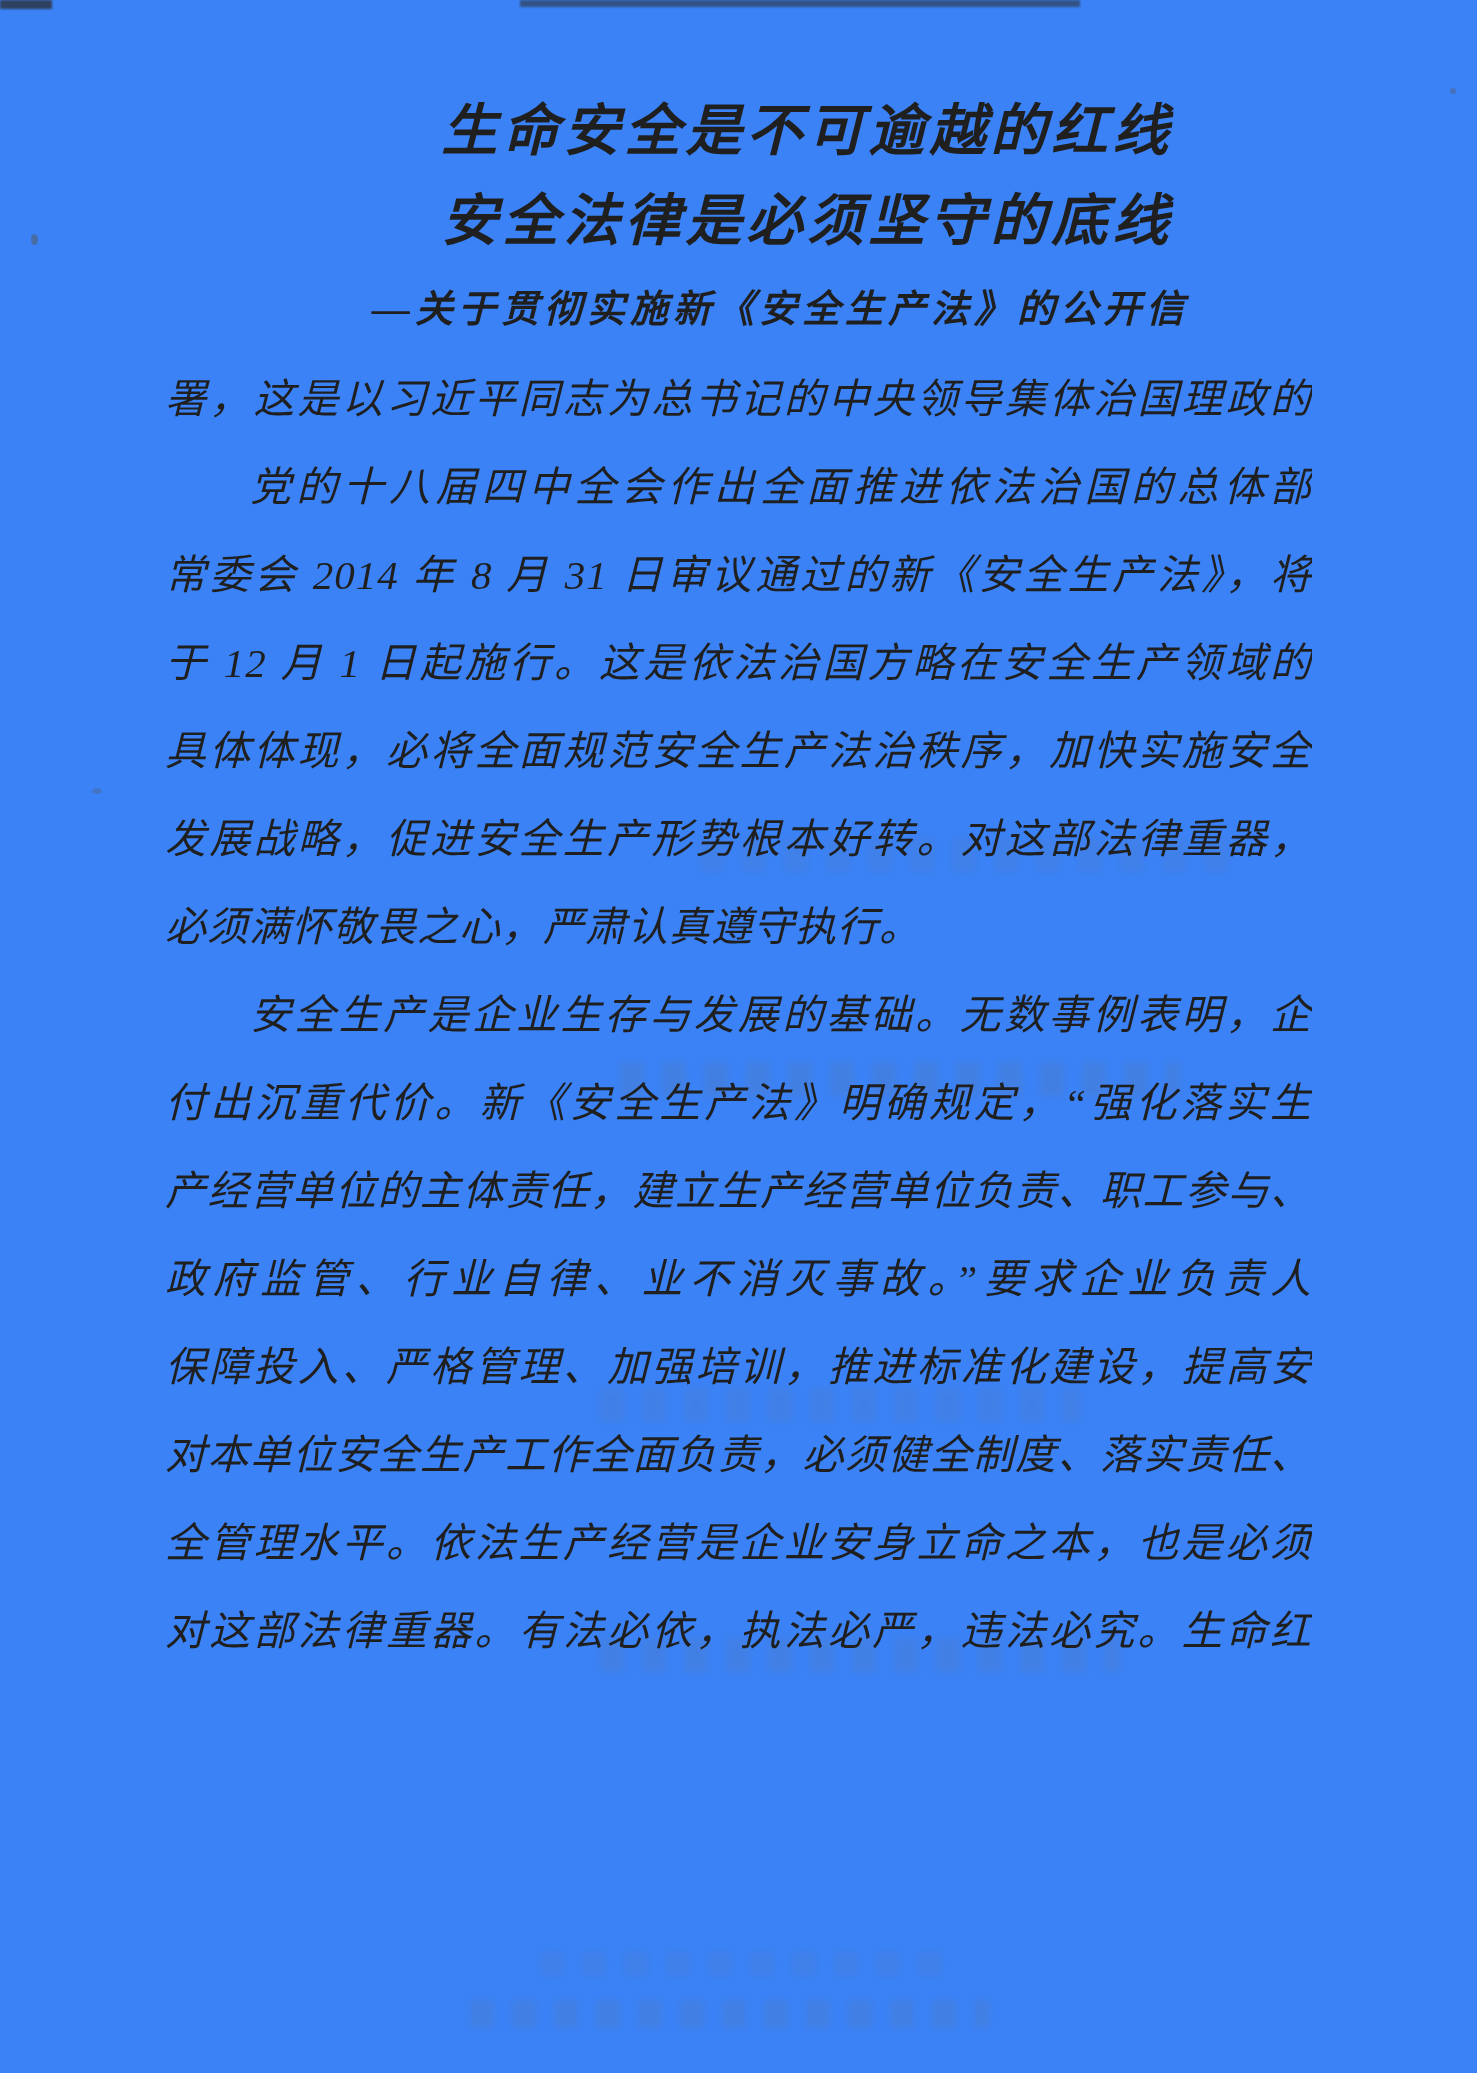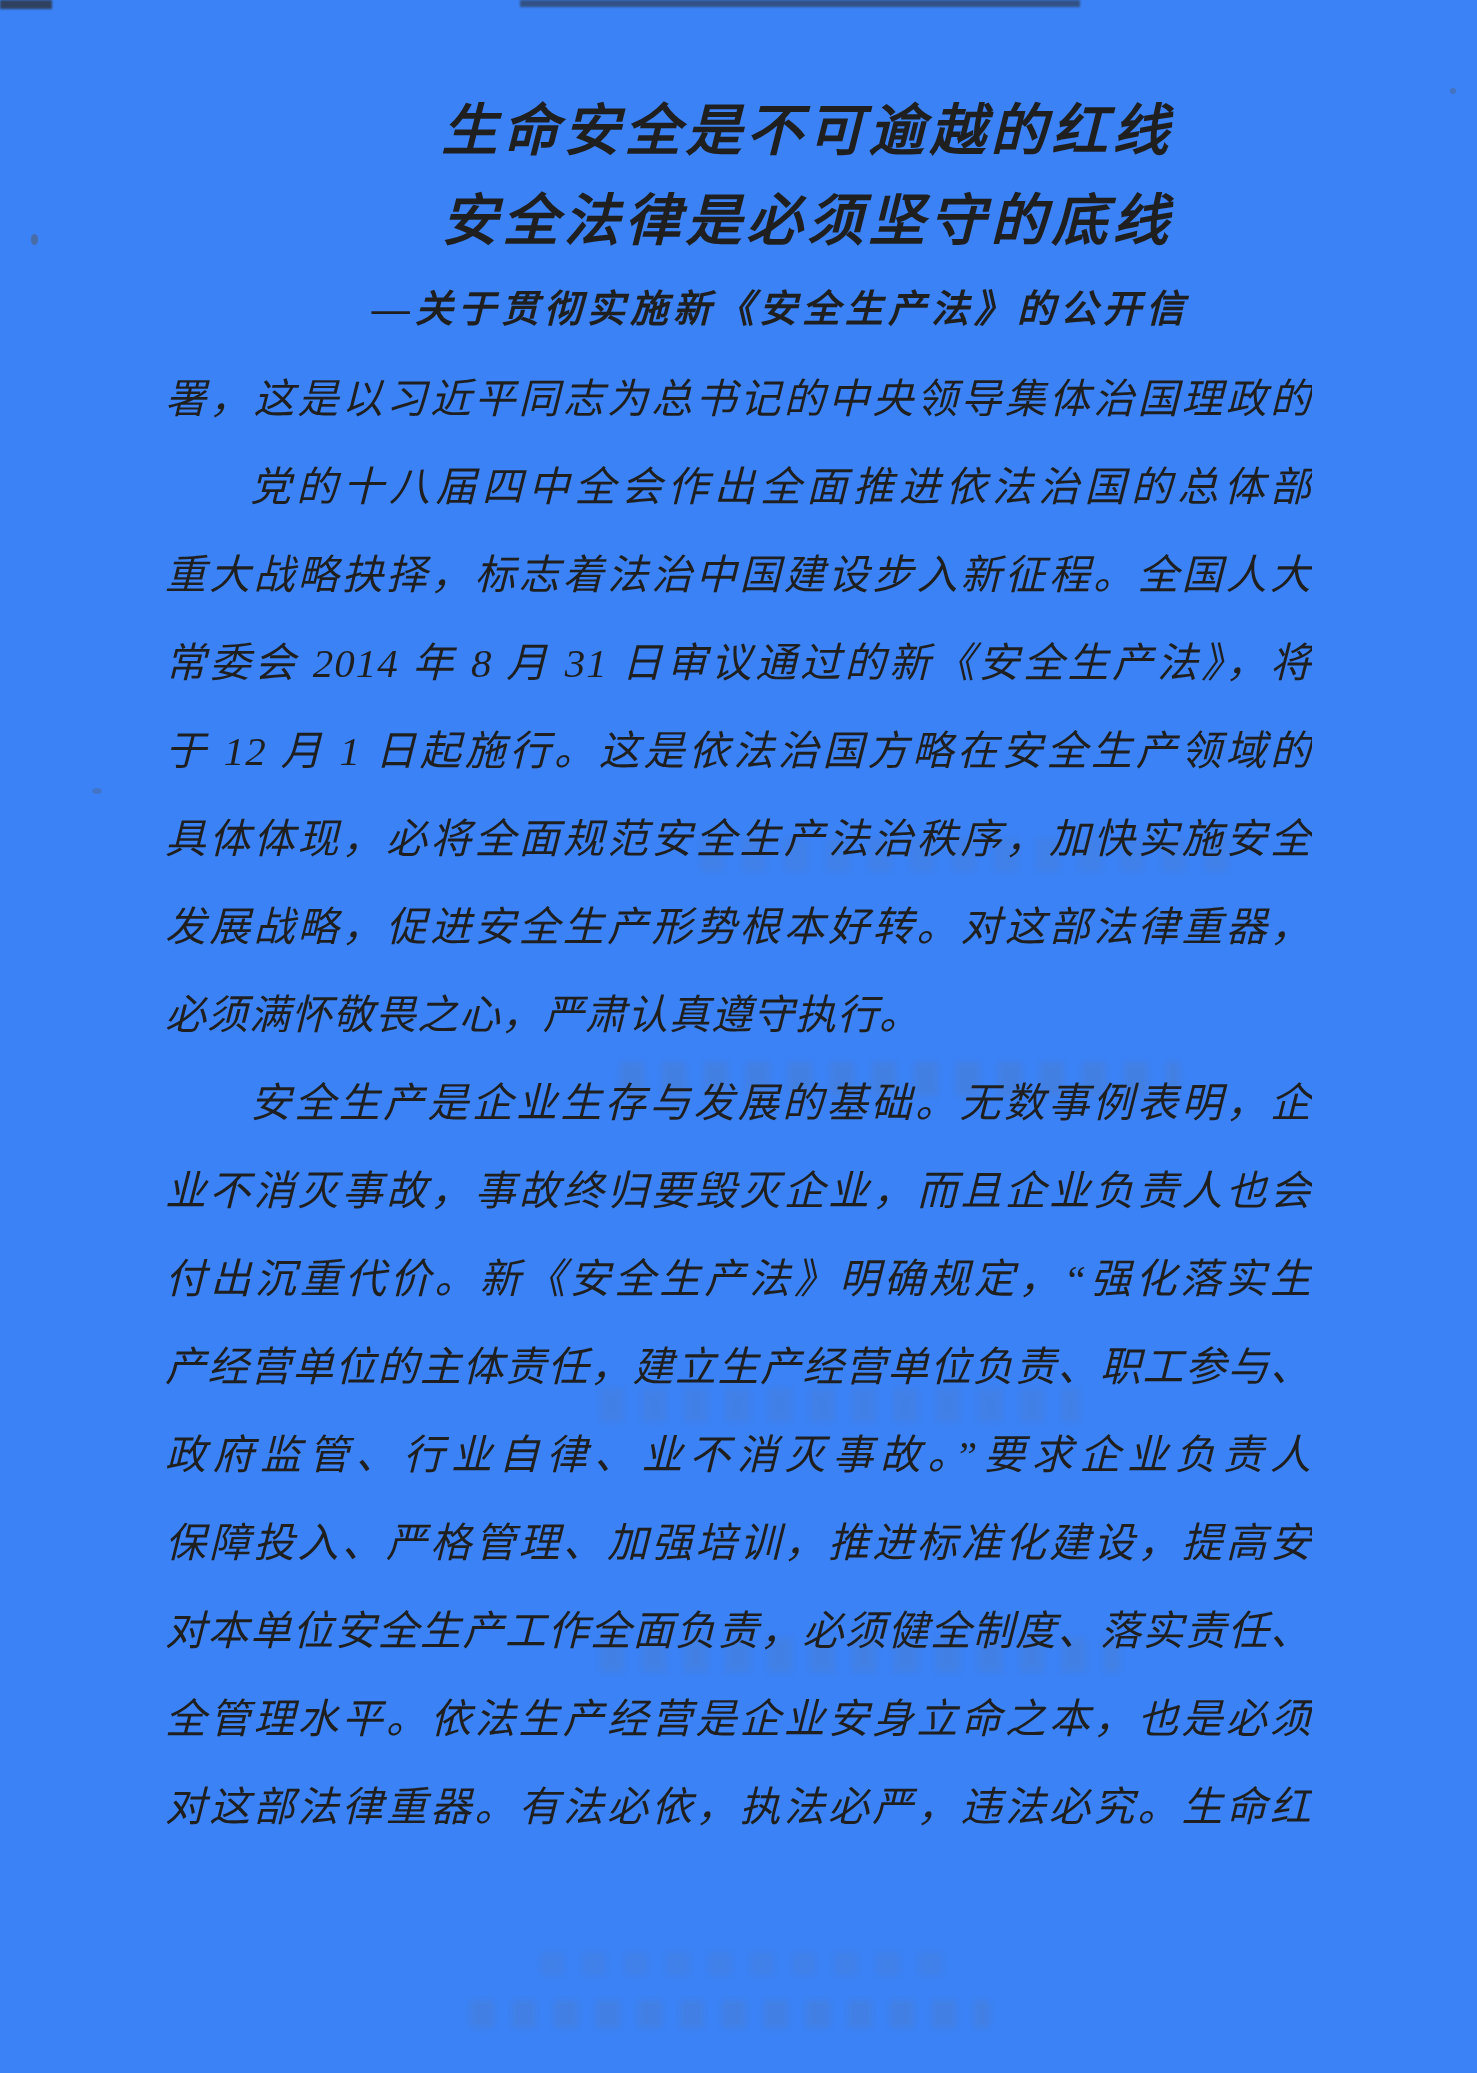--- a/index.html
+++ b/index.html
@@ -135,29 +135,27 @@
     <div class="title-line">生命安全是不可逾越的红线</div>
     <div class="title-line">安全法律是必须坚守的底线</div>
   </div>
 
   <div class="subtitle">—关于贯彻实施新《安全生产法》的公开信</div>
 
   <div class="letter-body">
 
     <div class="bline j">署，这是以习近平同志为总书记的中央领导集体治国理政的</div>
     <div class="bline j indent">党的十八届四中全会作出全面推进依法治国的总体部</div>
-    <div class="bline j">重大战略抉择，标志着法治中国建设步入新征程。全国人大</div>
     <div class="bline j">常委会 2014 年 8 月 31 日审议通过的新《安全生产法》，将</div>
     <div class="bline j">于 12 月 1 日起施行。这是依法治国方略在安全生产领域的</div>
     <div class="bline j">具体体现，必将全面规范安全生产法治秩序，加快实施安全</div>
     <div class="bline j">发展战略，促进安全生产形势根本好转。对这部法律重器，</div>
     <div class="bline">必须满怀敬畏之心，严肃认真遵守执行。</div>
 
     <div class="bline j indent">安全生产是企业生存与发展的基础。无数事例表明，企</div>
-    <div class="bline j">业不消灭事故，事故终归要毁灭企业，而且企业负责人也会</div>
     <div class="bline j">付出沉重代价。新《安全生产法》明确规定，“强化落实生</div>
     <div class="bline j">产经营单位的主体责任，建立生产经营单位负责、职工参与、</div>
     <div class="bline j">政府监管、行业自律、业不消灭事故。”要求企业负责人</div>
     <div class="bline j">保障投入、严格管理、加强培训，推进标准化建设，提高安</div>
     <div class="bline j">对本单位安全生产工作全面负责，必须健全制度、落实责任、</div>
     <div class="bline j">全管理水平。依法生产经营是企业安身立命之本，也是必须</div>
     <div class="bline j">对这部法律重器。有法必依，执法必严，违法必究。生命红</div>
   </div>
 
 </div>

